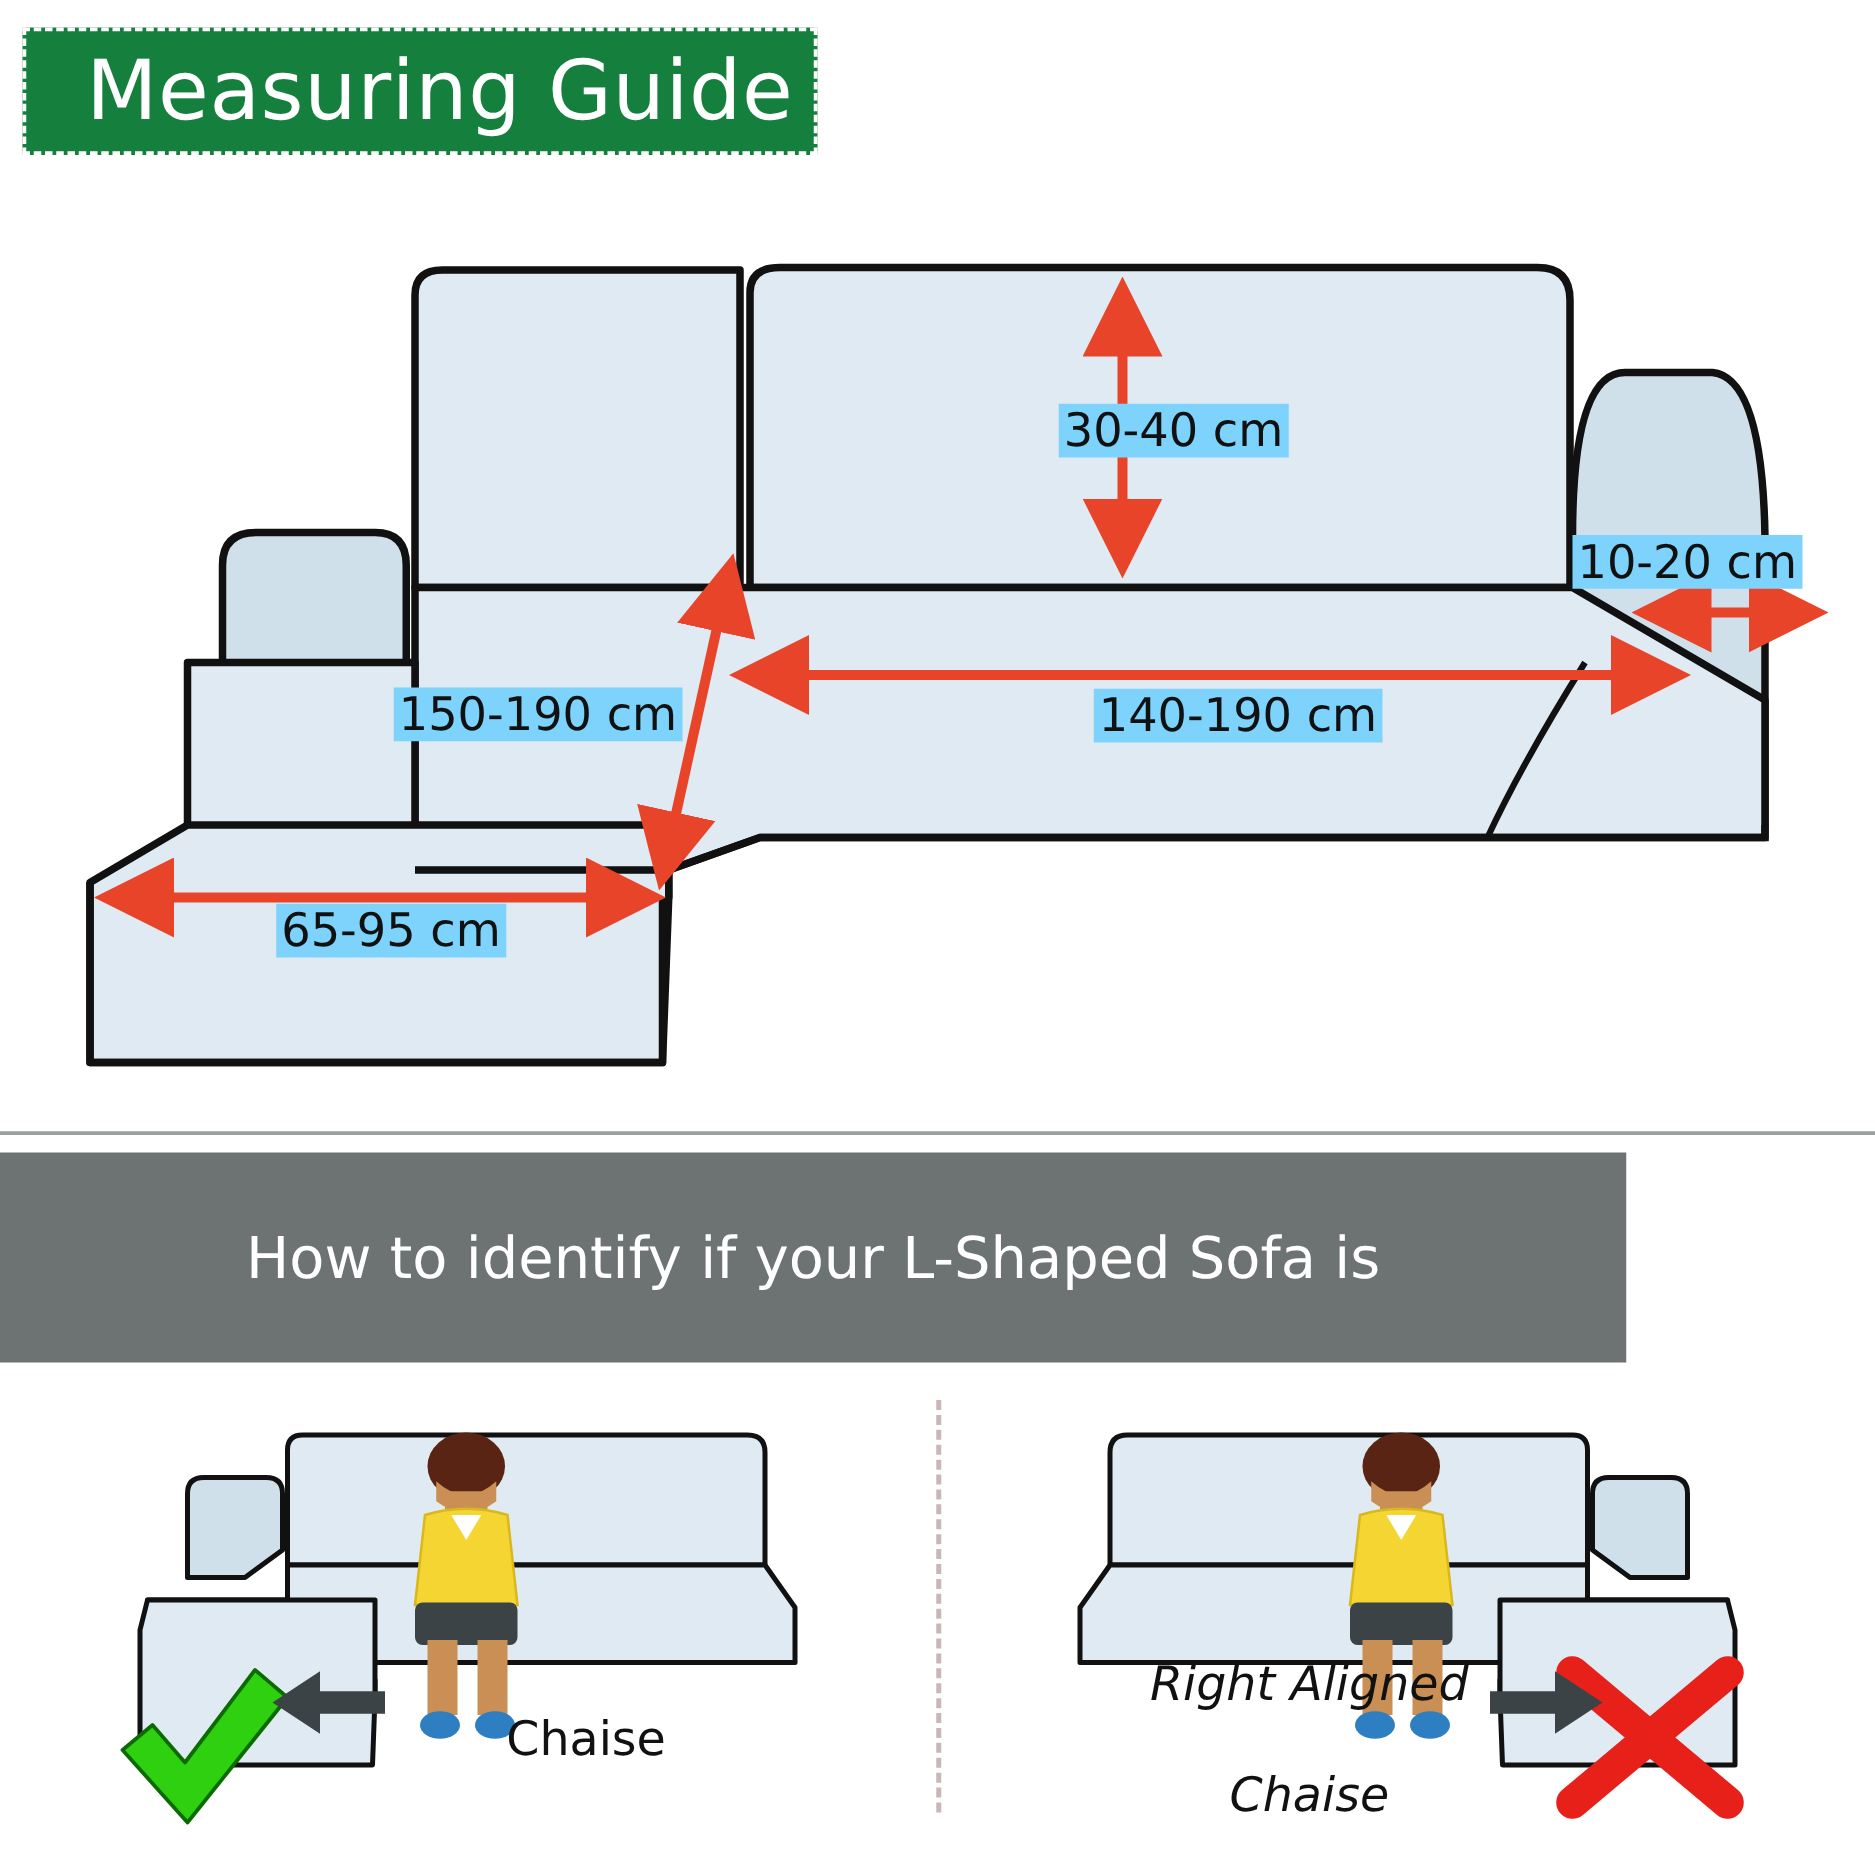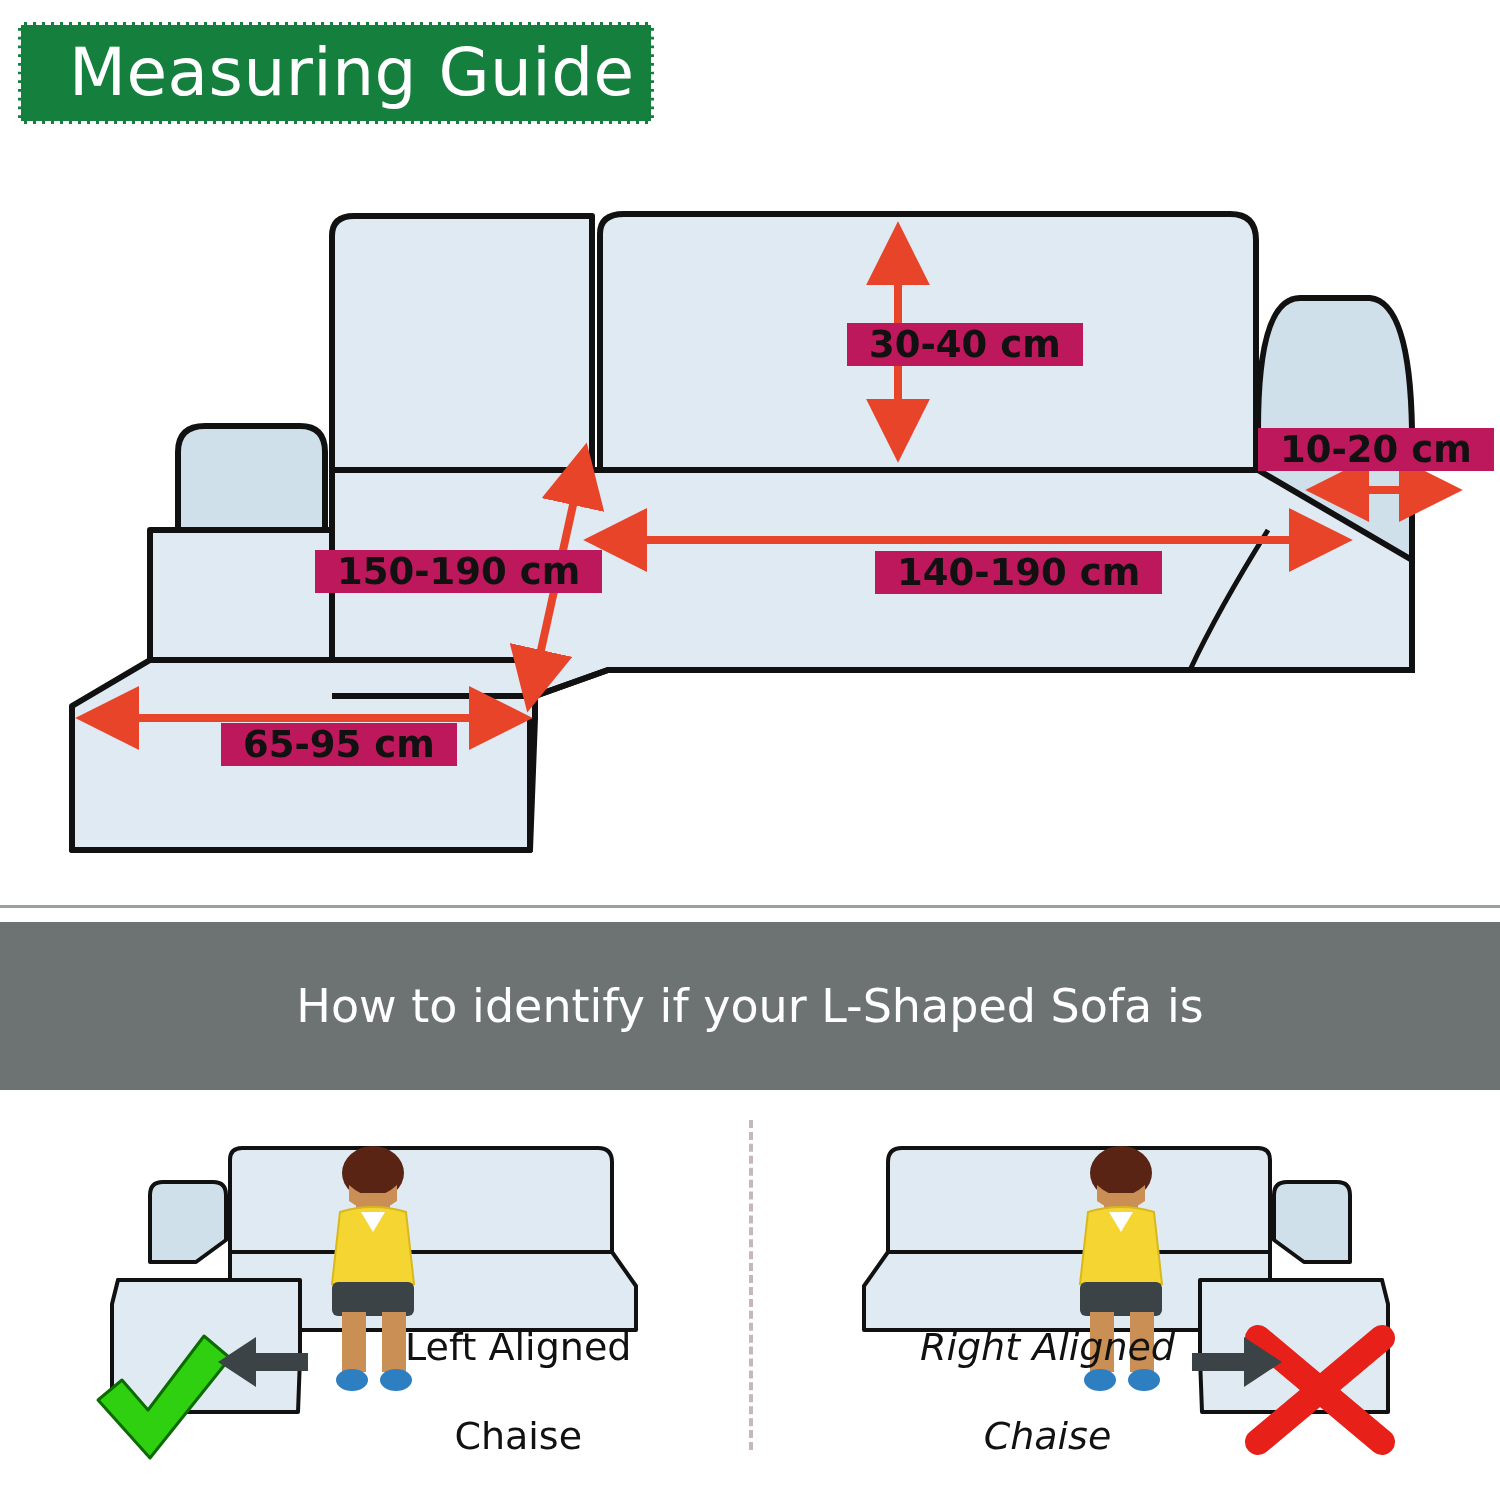--- a/index.html
+++ b/index.html
@@ -48,24 +48,23 @@
     top: 130px;
     width: 1500px;
     height: 780px;
   }
   .top-diagram svg { display: block; }
 
   .dim-label {
     position: absolute;
     font-size: 37px;
     color: #111111;
-    background: #be185d;
-    padding: 0 22px;
+    background: #7dd3fc;
+    padding: 0 4px;
     white-space: nowrap;
-    font-weight: bold;
   }
   #label-height  { left: 847px; top: 193px; }
   #label-depth   { left: 1258px; top: 298px; }
   #label-chaise-len { left: 315px; top: 420px; text-align: center; }
   #label-seat-len   { left: 828px; top: 421px; margin-left: 47px; }
   #label-chaise-w   { left: 221px; top: 593px; }
 
   
   .divider {
     position: absolute;
@@ -74,21 +73,21 @@
     width: 1500px;
     height: 3px;
     background: #9aa0a0;
   }
 
   
   .question-banner {
     position: absolute;
     left: 0;
     top: 922px;
-    width: 1500px;
+    width: 1301px;
     height: 168px;
     background: #6d7373;
     display: flex;
     flex-direction: column;
     align-items: center;
     justify-content: center;
   }
   .question-line {
     color: #ffffff;
     font-size: 46px;
@@ -250,21 +249,20 @@
         </g>
 
         <path d="M1200,262 l0,-20 l0,-9 l52,0 l0,-16 l38,25 l-38,25 l0,-16 l-52,0 z" transform="translate(-8,30)" fill="#3c4346"></path>
       </g>
     </svg>
 
     <div class="vdash" style="top:30px;"></div>
   </div>
 
   <div class="cap" id="cap-left">
-    <span>Left Aligned</span>
     <span class="cap-l2">Chaise</span>
   </div>
   <div class="cap" id="cap-right">
     <span>Right Aligned</span>
     <span class="cap-l2">Chaise</span>
   </div>
 
 </div>
 
 </body></html>

